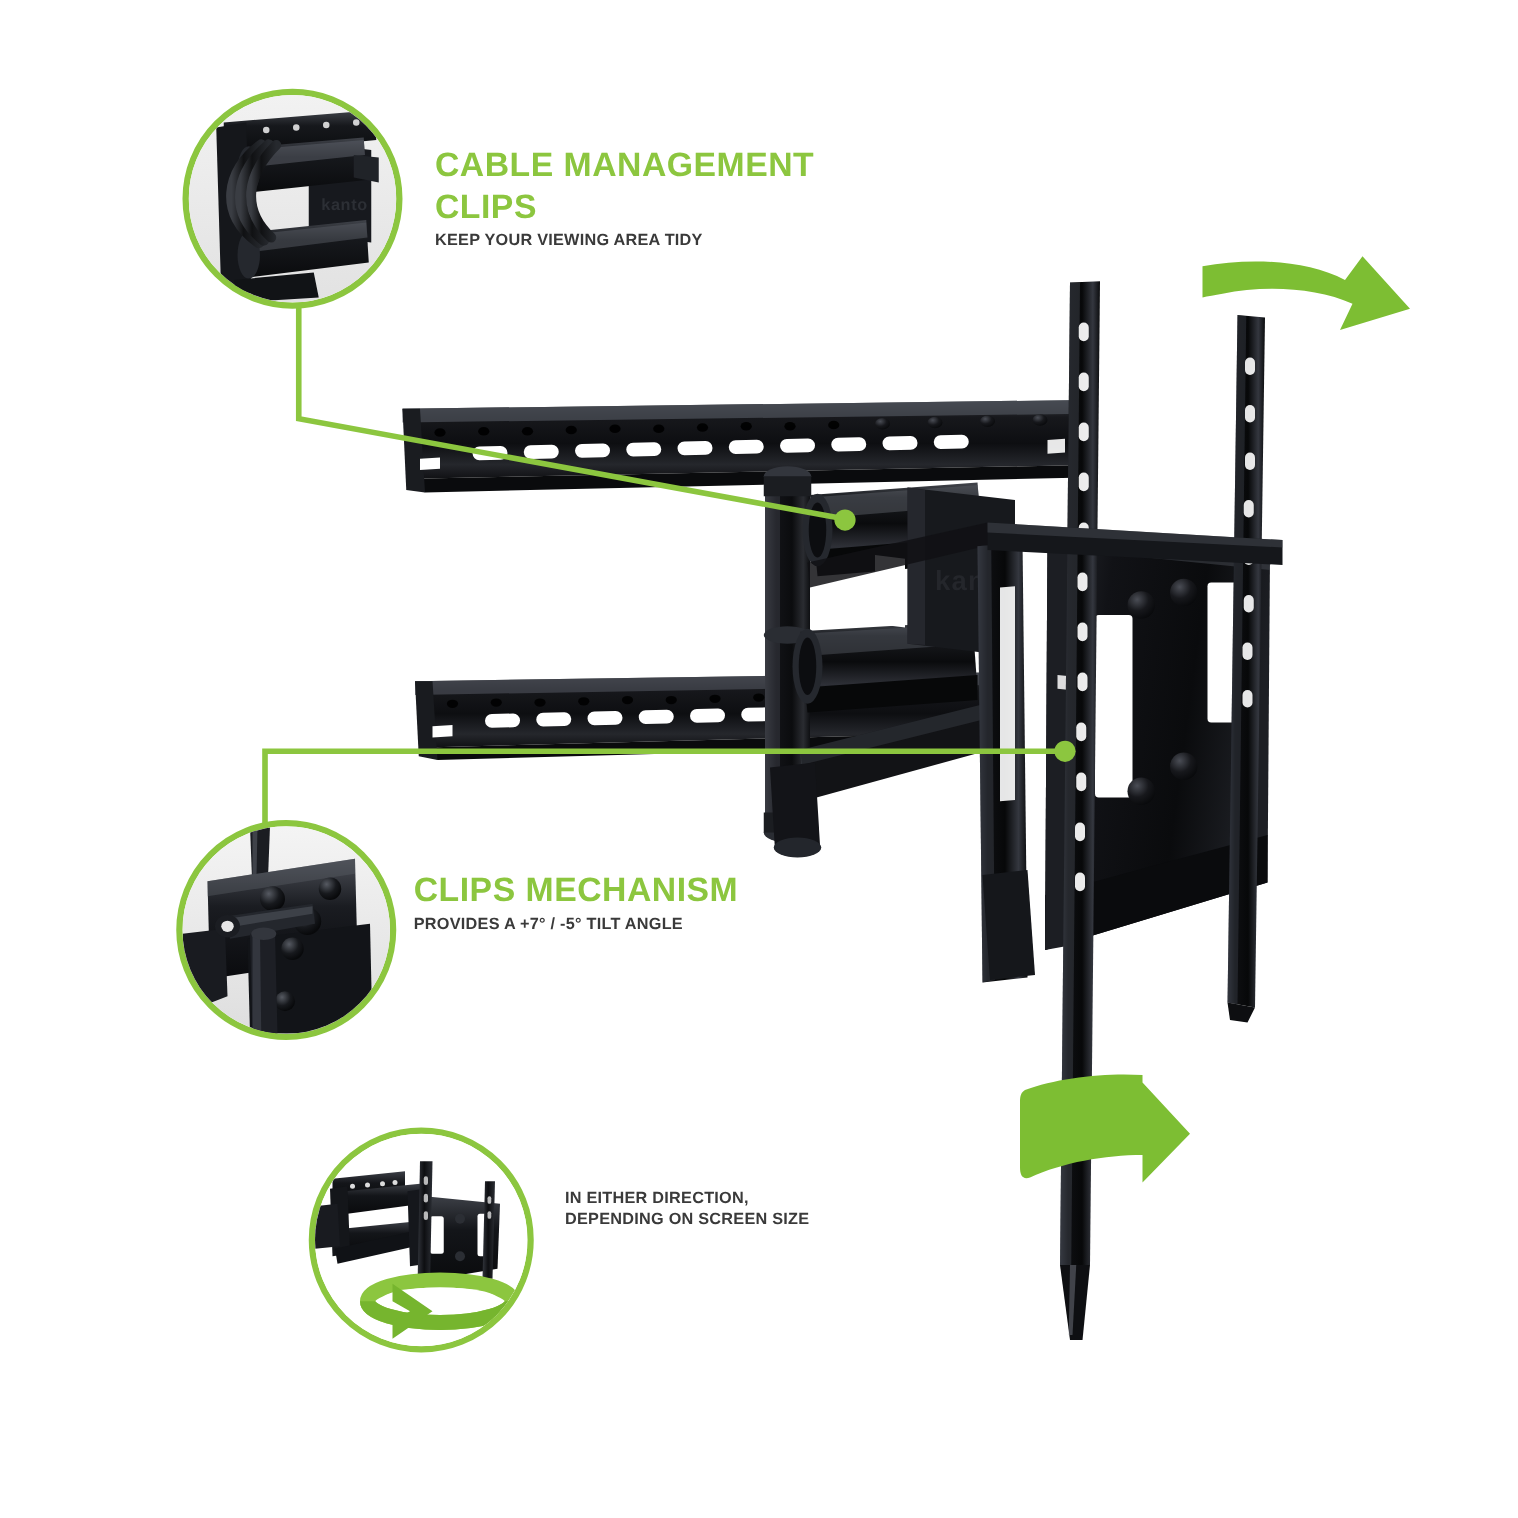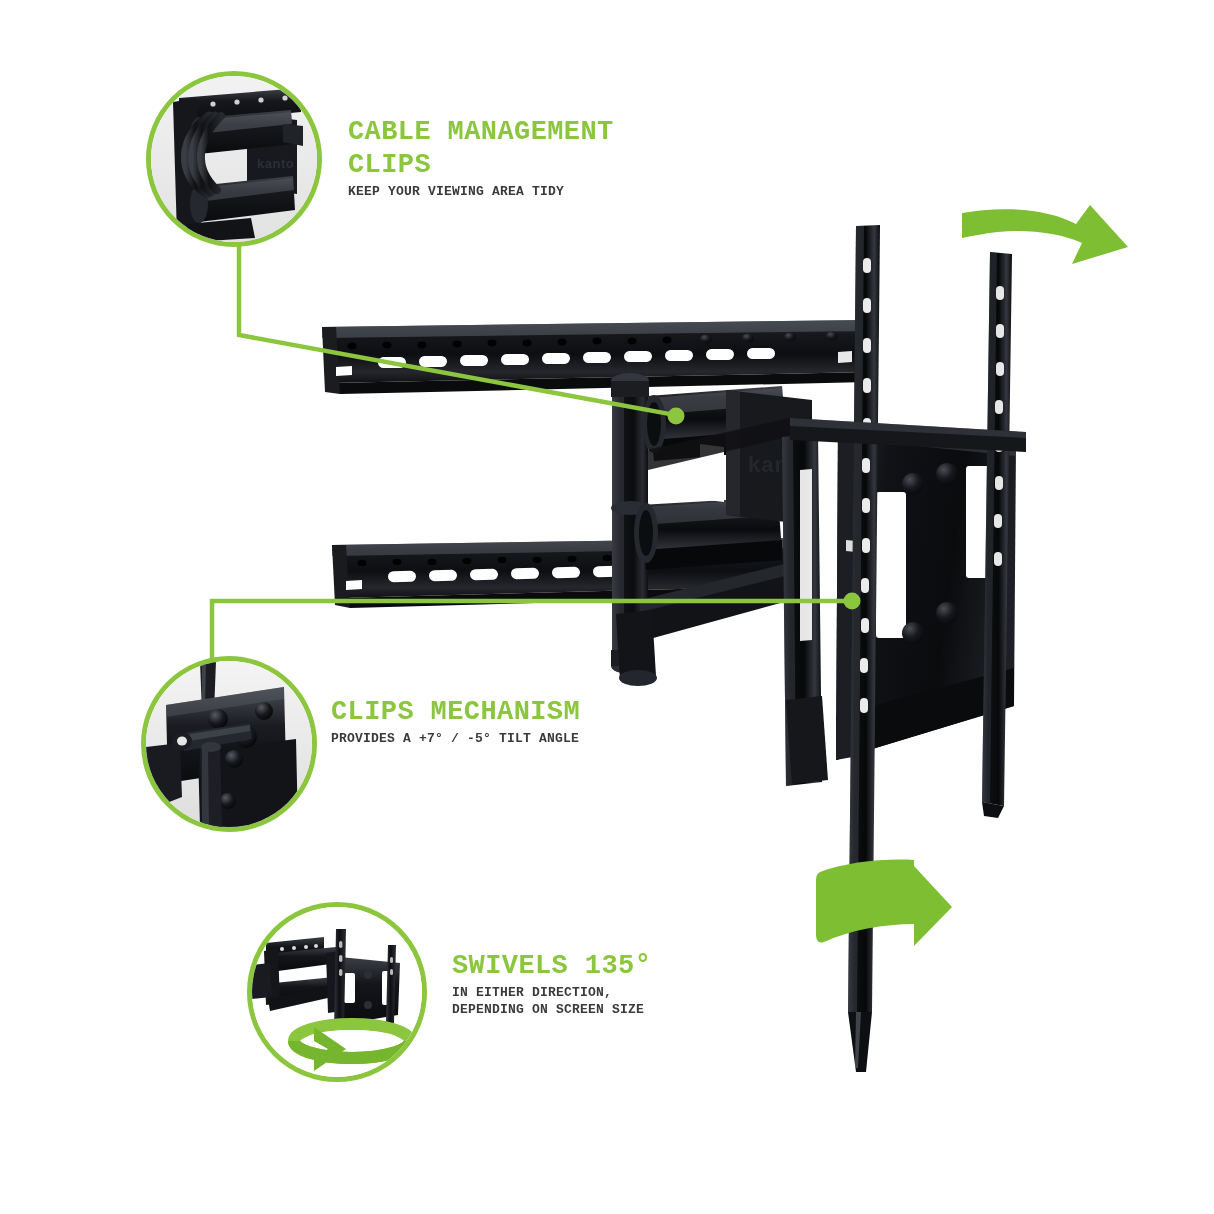--- a/index.html
+++ b/index.html
@@ -7,21 +7,21 @@
   body{
     width:1214px;height:1214px;
     font-family:"Liberation Sans","DejaVu Sans",sans-serif;
     overflow:hidden;position:relative;
   }
   #stage{position:absolute;left:0;top:0;width:1214px;height:1214px;background:#fff;}
   .layer{position:absolute;left:0;top:0;width:1214px;height:1214px;}
   svg.layer{overflow:visible;}
 
   
-  .callout-text{position:absolute;font-family:Liberation Mono, monospace;}
+  .callout-text{position:absolute;}
   .callout-title{
     color:#8CC63F;
     font-size:27px;
     font-weight:700;
     letter-spacing:.4px;
     line-height:1.22;
     white-space:pre-line;
     margin:0 0 2px 0;
   }
   .callout-sub{
@@ -501,18 +501,17 @@
 CLIPS</div>
     <div class="callout-sub">KEEP YOUR VIEWING AREA TIDY</div>
   </div>
 
   <div class="callout-text" id="tilt-text">
     <div class="callout-title">CLIPS MECHANISM</div>
     <div class="callout-sub">PROVIDES A +7° / -5° TILT ANGLE</div>
   </div>
 
   <div class="callout-text" id="swivel-text">
-    <div class="callout-title">SWIVELS 135°</div>
     <div class="callout-sub">IN EITHER DIRECTION,
 DEPENDING ON SCREEN SIZE</div>
   </div>
 
 </div>
 
 </body></html>

